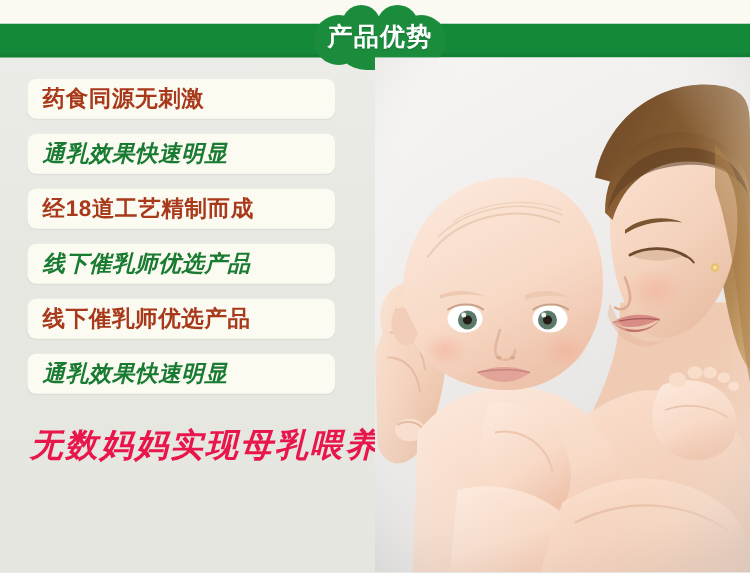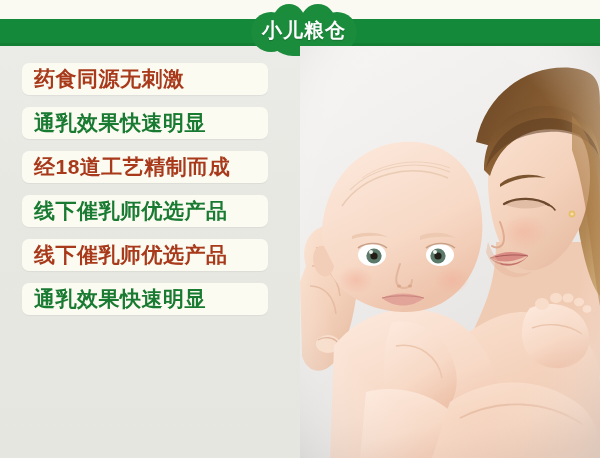--- a/index.html
+++ b/index.html
@@ -124,28 +124,28 @@
     height: 32px;
     margin-bottom: 12px;
     background: #fbfbf2;
     border-radius: 7px;
     box-shadow: 0 1px 1px rgba(0, 0, 0, 0.05);
     display: flex;
     align-items: center;
   }
   .pill-text {
     padding-left: 12px;
-    font-size: 21px;
+    font-size: 18px;
     font-weight: bold;
     letter-spacing: 0.5px;
     white-space: nowrap;
     line-height: 32px;
   }
   .pill-text.red   { color: #a8391a; }
-  .pill-text.green { color: #197a31; }
+  .pill-text.green { color: #197a31; font-style: italic; }
 
   
   .slogan {
     position: absolute;
     left: 24px;
     top: 336px;
     width: 300px;
   }
   .slogan-line {
     color: #e8164a;
@@ -195,21 +195,21 @@
 
   <div class="green-band"></div>
 
   <div class="badge">
     <div class="lobe l1"></div>
     <div class="lobe l2"></div>
     <div class="lobe l3"></div>
     <div class="lobe l4"></div>
     <div class="core"></div>
     <div class="lower"></div>
-    <div class="badge-label">小儿粮仓</div>
+    <div class="badge-label">产品优势</div>
   </div>
 
   <div class="pill-list">
 
     <div class="pill">
       <span class="pill-text red">药食同源无刺激</span>
     </div>
 
     <div class="pill">
       <span class="pill-text green">通乳效果快速明显</span>
@@ -227,20 +227,21 @@
       <span class="pill-text red">线下催乳师优选产品</span>
     </div>
 
     <div class="pill">
       <span class="pill-text green">通乳效果快速明显</span>
     </div>
 
   </div>
 
   <div class="slogan">
+    <div class="slogan-line line2">无数妈妈实现母乳喂养</div>
   </div>
 
   <div class="photo">
     <svg width="300" height="412" viewBox="0 0 300 412" xmlns="http://www.w3.org/2000/svg">
       <defs>
         <linearGradient id="bgGrad" x1="0" y1="0" x2="0.4" y2="1">
           <stop offset="0%" stop-color="#f6f5f3"></stop>
           <stop offset="55%" stop-color="#eeecea"></stop>
           <stop offset="100%" stop-color="#e3e1df"></stop>
         </linearGradient>

